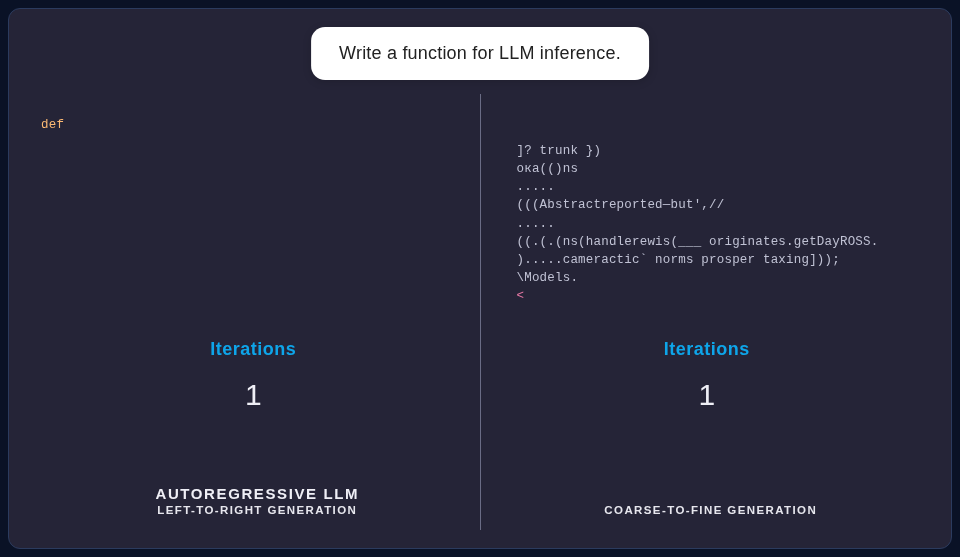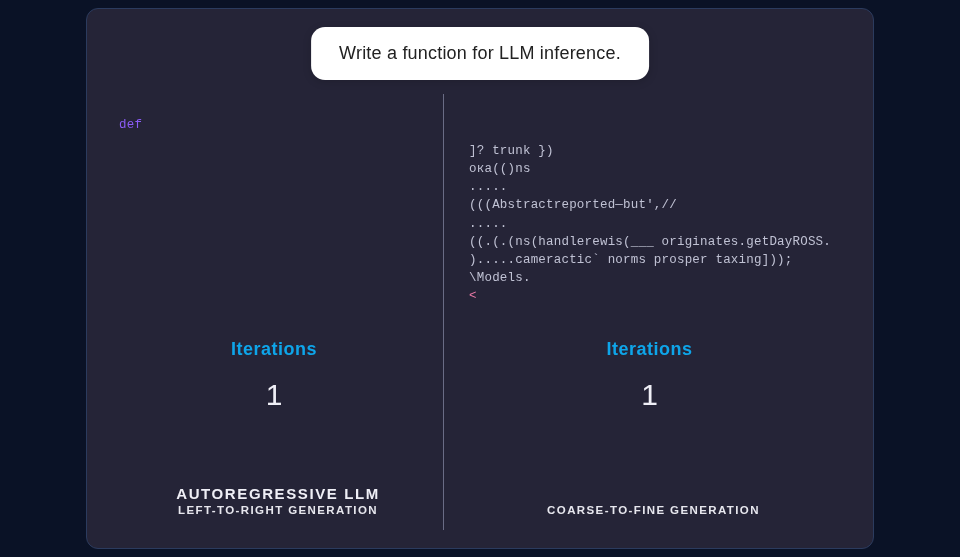--- a/index.html
+++ b/index.html
@@ -11,21 +11,21 @@
     width: 960px;
     height: 557px;
     background: #0a1226;
     font-family: -apple-system, BlinkMacSystemFont, "Segoe UI", Arial, sans-serif;
     overflow: hidden;
     display: flex;
     align-items: center;
     justify-content: center;
   }
   .outer-frame {
-    width: 788px;
+    width: 944px;
     height: 541px;
     border: 1px solid #2b3b5e;
     border-radius: 12px;
     background: #252437;
     position: relative;
     padding: 18px;
   }
   .prompt-box {
     position: absolute;
     top: 18px;
@@ -65,24 +65,24 @@
     padding: 22px 24px 10px 14px;
     font-family: "SF Mono", Consolas, "Liberation Mono", Menlo, monospace;
     font-size: 12.5px;
     line-height: 1.45;
     color: #c0c2d4;
     white-space: pre;
     overflow: hidden;
     letter-spacing: 0.2px;
   }
   .code-area.right-code {
-    padding-left: 25px;
+    padding-left: 36px;
     padding-top: 48px;
   }
-  .kw { color: #8b5cf6; }
+  .kw { color: #fdba74; }
   .red-tag { color: #e879a6; }
 
   .iterations-block {
     text-align: center;
     margin-top: 40px;
   }
   .iter-label {
     color: #0ea5e9;
     font-size: 18px;
     font-weight: 700;

